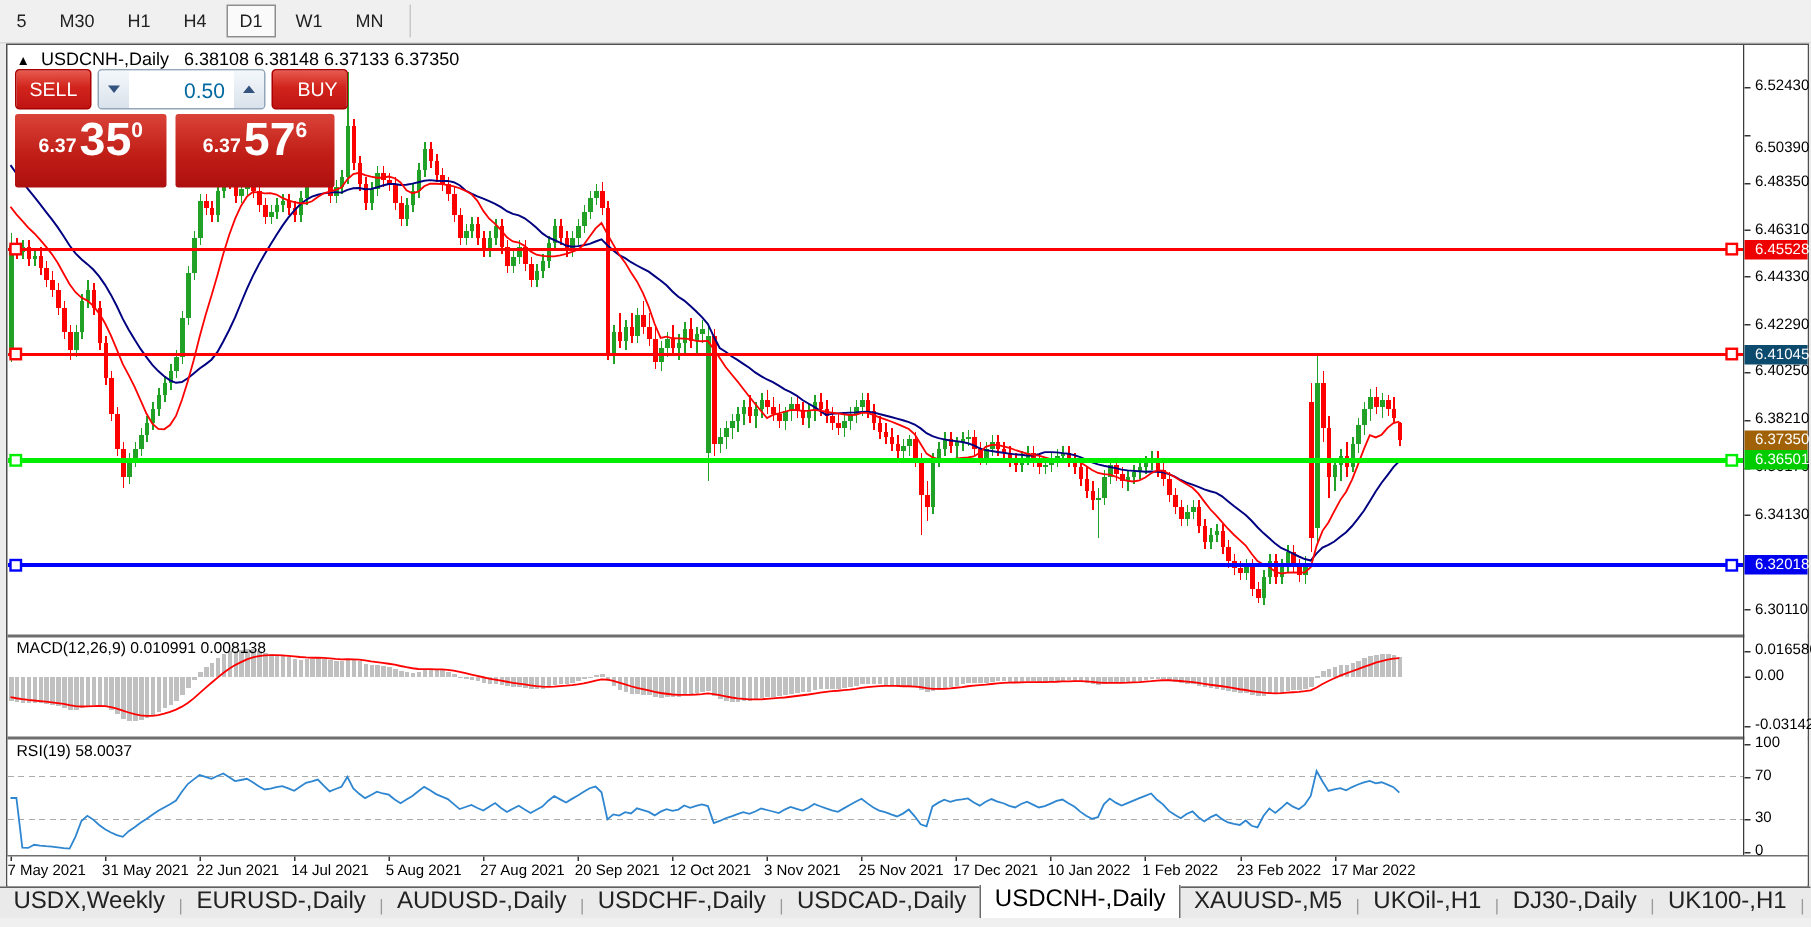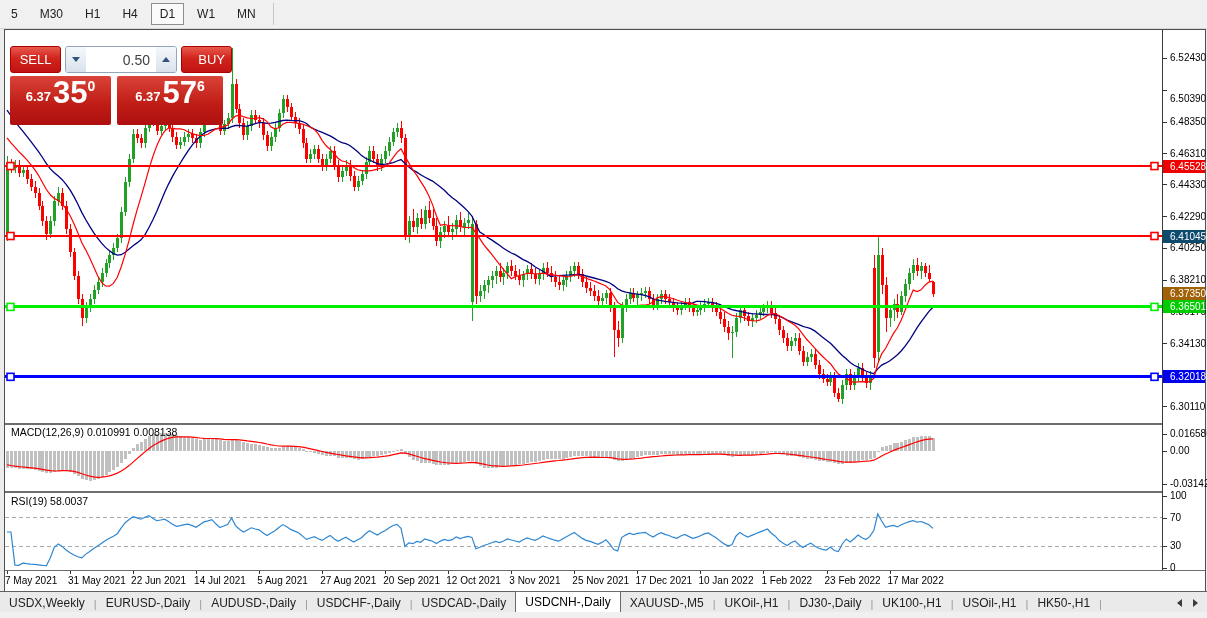--- a/index.html
+++ b/index.html
@@ -34,37 +34,37 @@
   
   #trade-widget{position:absolute;left:5px;top:16px;z-index:20;width:222px;}
   #tw-row1{display:flex;height:27px;}
   .tw-btn{color:#fff;font-size:13px;border:1px solid #a00;border-radius:3px;
     background:linear-gradient(180deg,#e85a4e 0%,#d1241c 45%,#c01414 100%);text-align:center;cursor:pointer;}
   #sell-btn{width:52px;}
   #buy-btn{width:52px;margin-left:4px;text-align:right;}
   #vol-group{display:flex;margin-left:4px;border:1px solid #93a5b8;border-radius:3px;overflow:hidden;height:25px;}
   .vol-btn{width:21px;background:linear-gradient(180deg,#f4f8fb,#d9e2ec);border:none;
     display:flex;align-items:center;justify-content:center;cursor:pointer;padding:0;}
-  #vol-field{width:62px;border:none;outline:none;font-size:14px;text-align:right;padding-right:6px;color:#404040;}
+  #vol-field{width:62px;border:none;outline:none;font-size:14px;text-align:right;padding-right:6px;color:#0369a1;}
   .arr{width:0;height:0;border-left:4px solid transparent;border-right:4px solid transparent;}
   .arr.up{border-bottom:5px solid #33527d;}
   .arr.down{border-top:5px solid #33527d;}
   #tw-row2{display:flex;margin-top:3px;}
   .price-panel{height:31px;color:#fff;border-radius:2px;cursor:pointer;
     background:linear-gradient(180deg,#da4339 0%,#c01e16 55%,#ae0f0f 100%);
     display:flex;align-items:flex-end;justify-content:center;padding-bottom:18px;}
   #sell-panel{width:101px;}
   #buy-panel{width:106px;margin-left:6px;}
   .pp-small{font-size:13px;font-weight:bold;margin:0 2px 3px 0;}
   .pp-big{font-size:31px;font-weight:bold;line-height:29px;}
   .pp-sup{font-size:14px;font-weight:bold;margin-bottom:13px;}
   
   #tab-bar{position:absolute;left:0;top:591px;width:1207px;height:21px;background:#eaeaea;
     border-top:1px solid #616161;display:flex;align-items:flex-end;}
-  .tab{font-size:12px;color:#222;padding:3px 9px 3px 9px;white-space:nowrap;cursor:pointer;}
+  .tab{font-size:16px;color:#222;padding:3px 9px 3px 9px;white-space:nowrap;cursor:pointer;}
   .tab.active{background:#fff;border:1px solid #6a6a6a;border-bottom:1px solid #fff;color:#000;}
   .tab-sep{color:#9a9a9a;font-size:11px;padding-bottom:3px;}
   #tab-arrows{margin-left:auto;display:flex;align-items:center;height:100%;padding-right:4px;}
   .scroll-arr{width:16px;height:16px;display:flex;align-items:center;justify-content:center;cursor:pointer;}
   .tri-left{width:0;height:0;border-top:4px solid transparent;border-bottom:4px solid transparent;border-right:5px solid #3c3c3c;}
   .tri-right{width:0;height:0;border-top:4px solid transparent;border-bottom:4px solid transparent;border-left:5px solid #3c3c3c;}
   #status-strip{position:absolute;left:0;top:612px;width:1207px;height:6px;background:#f0f0f0;}
 </style>
 </head>
 <body>
@@ -75,20 +75,26 @@
     <button class="tf-btn">H1</button>
     <button class="tf-btn">H4</button>
     <button class="tf-btn active">D1</button>
     <button class="tf-btn">W1</button>
     <button class="tf-btn">MN</button>
     <div class="tb-sep"></div>
   </div>
 
 <div id="chart-window">
 
+  <div id="chart-title">
+    <span class="tri">▲</span>
+    <span>USDCNH-,Daily</span>
+    <span>&nbsp;</span>
+    <span>6.38108 6.38148 6.37133 6.37350</span>
+  </div>
 
   <div id="trade-widget">
     <div id="tw-row1">
       <button id="sell-btn" class="tw-btn">SELL</button>
       <div id="vol-group">
         <button class="vol-btn">
             <span class="arr down"></span>
           </button>
         <input id="vol-field" value="0.50" style="">
         <button class="vol-btn">

